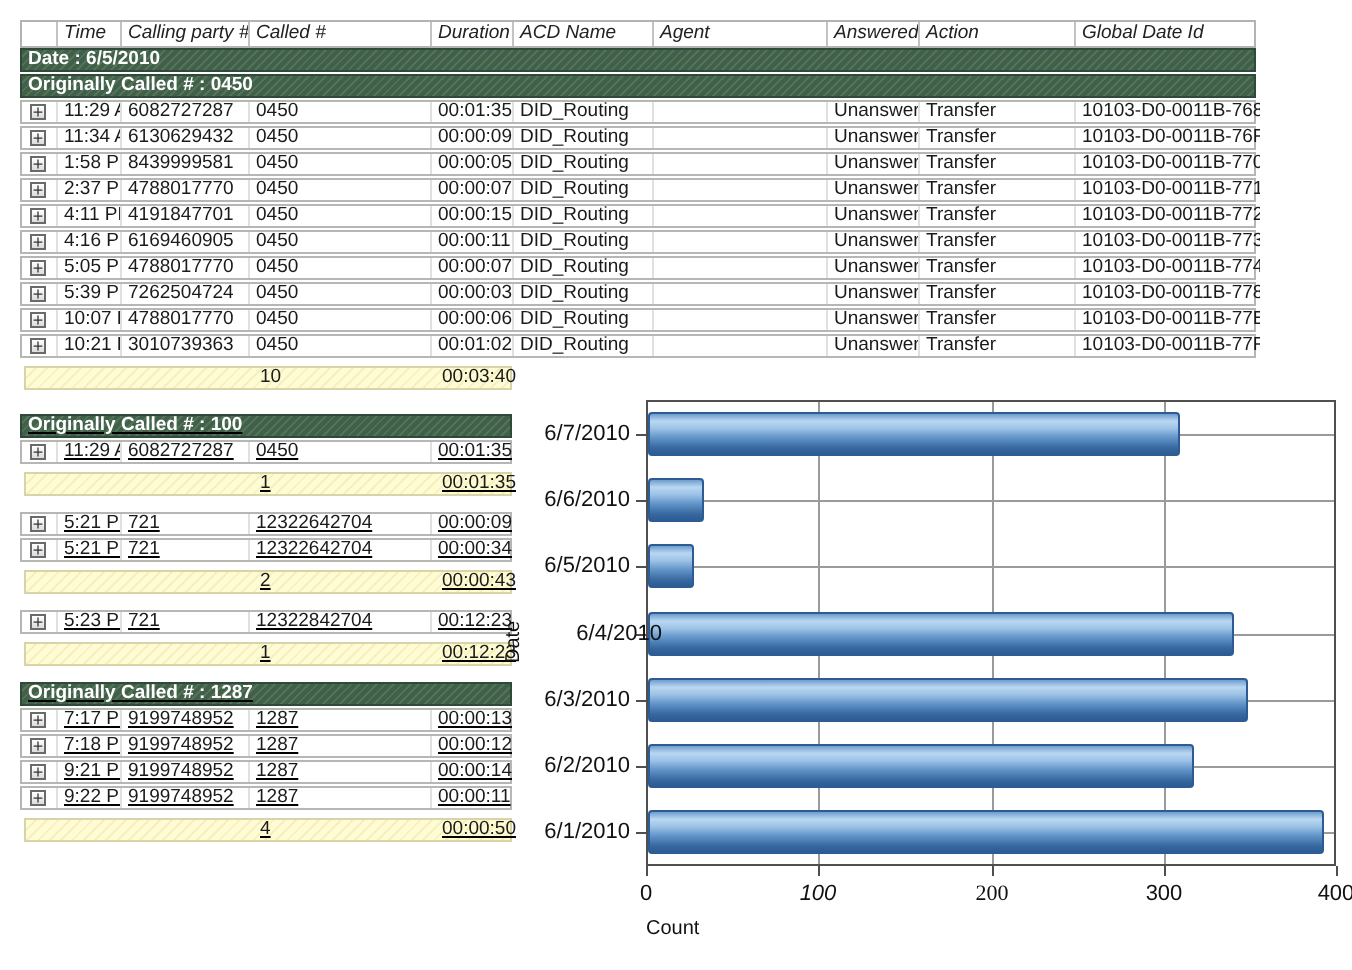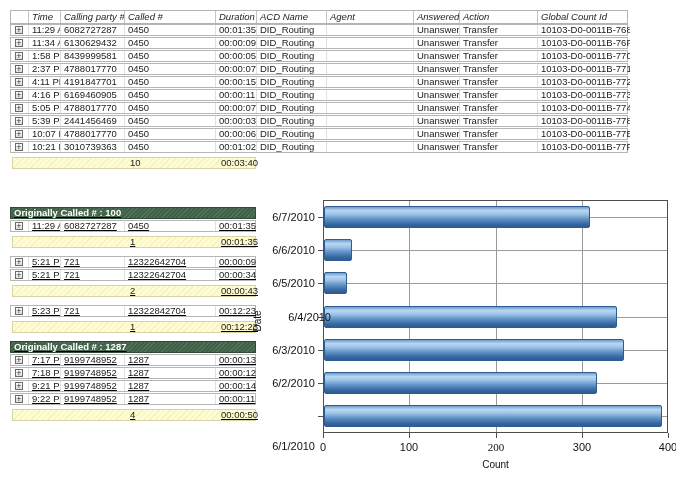--- a/index.html
+++ b/index.html
@@ -40,41 +40,43 @@
   
   .chart{position:absolute;left:250px;top:195px;width:426px;height:290px;}
   .plot-frame{position:absolute;border:1px solid #4f4f4f;background:transparent;}
   .vgrid,.hgrid{position:absolute;background:#9a9a9a;}
   .bar{position:absolute;border:1px solid #2d5c94;border-radius:2px;box-sizing:border-box;
     background:linear-gradient(180deg,#6f9dce 0%,#b9d7f1 18%,#9dc3e7 36%,#6093c7 60%,#37689f 85%,#2d5b93 100%);}
   .ytick-label{position:absolute;font-size:11px;color:#111;text-align:right;line-height:11px;}
   .ytick-mark{position:absolute;width:5px;height:1px;background:#4f4f4f;}
   .xtick-label{position:absolute;font-size:11px;color:#111;text-align:center;line-height:12px;}
   .xtick-mark{position:absolute;width:1px;height:5px;background:#4f4f4f;}
-  .xlabel{position:absolute;font-size:10px;color:#111;text-align:center;}
+  .xlabel{position:absolute;font-size:10px;color:#111;}
   .ylabel{position:absolute;font-size:10px;color:#111;transform:rotate(-90deg);transform-origin:center;}
 </style>
 </head>
 <body>
 
 <div class="screen">
 
   <div class="top-table">
     <div class="grid cols-full hdr-row">
         <div class="cell"></div>
         <div class="cell">Time</div>
         <div class="cell">Calling party #</div>
         <div class="cell">Called #</div>
         <div class="cell">Duration</div>
         <div class="cell">ACD Name</div>
         <div class="cell">Agent</div>
         <div class="cell">Answered</div>
         <div class="cell">Action</div>
-        <div class="cell">Global Count Id</div>
-      </div>
+        <div class="cell">Global Date Id</div>
+      </div>
+    <div class="band">Date : 6/5/2010</div>
+    <div class="band">Originally Called # : 0450</div>
     <div>
         <div class="grid cols-full data-row">
           <div class="cell"><span class="expand">+</span></div>
           <div class="cell al-r">11:29 AM</div>
           <div class="cell">6082727287</div>
           <div class="cell">0450</div>
           <div class="cell al-r">00:01:35</div>
           <div class="cell">DID_Routing</div>
           <div class="cell"></div>
           <div class="cell">Unanswered</div>
@@ -149,21 +151,21 @@
           <div class="cell al-r">00:00:07</div>
           <div class="cell">DID_Routing</div>
           <div class="cell"></div>
           <div class="cell">Unanswered</div>
           <div class="cell">Transfer</div>
           <div class="cell">10103-D0-0011B-774</div>
         </div>
         <div class="grid cols-full data-row">
           <div class="cell"><span class="expand">+</span></div>
           <div class="cell al-r">5:39 PM</div>
-          <div class="cell">2441456469</div>
+          <div class="cell">7262504724</div>
           <div class="cell">0450</div>
           <div class="cell al-r">00:00:03</div>
           <div class="cell">DID_Routing</div>
           <div class="cell"></div>
           <div class="cell">Unanswered</div>
           <div class="cell">Transfer</div>
           <div class="cell">10103-D0-0011B-778</div>
         </div>
         <div class="grid cols-full data-row">
           <div class="cell"><span class="expand">+</span></div>
@@ -323,25 +325,25 @@
       <div class="ytick-mark" style="left: 68px; top: 122px;"></div>
       <div class="ytick-label" style="left: 27px; top: 117px; width: 54px;">6/4/2010</div>
       <div class="bar" title="6/3/2010: 348" style="left: 74px; top: 144px; width: 300px; height: 22px;"></div>
       <div class="ytick-mark" style="left: 68px; top: 155px;"></div>
       <div class="ytick-label" style="left: 11px; top: 150px; width: 54px;">6/3/2010</div>
       <div class="bar" title="6/2/2010: 316" style="left: 74px; top: 177px; width: 273px; height: 22px;"></div>
       <div class="ytick-mark" style="left: 68px; top: 188px;"></div>
       <div class="ytick-label" style="left: 11px; top: 183px; width: 54px;">6/2/2010</div>
       <div class="bar" title="6/1/2010: 392" style="left: 74px; top: 210px; width: 338px; height: 22px;"></div>
       <div class="ytick-mark" style="left: 68px; top: 221px;"></div>
-      <div class="ytick-label" style="left: 11px; top: 216px; width: 54px; margin-top: 30px;">6/1/2010</div>
+      <div class="ytick-label" style="left: 11px; top: 216px; width: 54px;">6/1/2010</div>
       <div class="xtick-mark" style="left: 73px; top: 238px;"></div>
       <div class="xtick-label" style="left: 53px; top: 246px; width: 40px;">0</div>
       <div class="xtick-mark" style="left: 159px; top: 238px;"></div>
-      <div class="xtick-label" style="left: 139px; top: 246px; width: 40px;">100</div>
+      <div class="xtick-label" style="left: 139px; top: 246px; width: 40px; font-style: italic;">100</div>
       <div class="xtick-mark" style="left: 246px; top: 238px;"></div>
       <div class="xtick-label" style="left: 226px; top: 246px; width: 40px; font-family: Liberation Serif, serif;">200</div>
       <div class="xtick-mark" style="left: 332px; top: 238px;"></div>
       <div class="xtick-label" style="left: 312px; top: 246px; width: 40px;">300</div>
       <div class="xtick-mark" style="left: 418px; top: 238px;"></div>
       <div class="xtick-label" style="left: 398px; top: 246px; width: 40px;">400</div>
     </div>
 
 </div>
 

